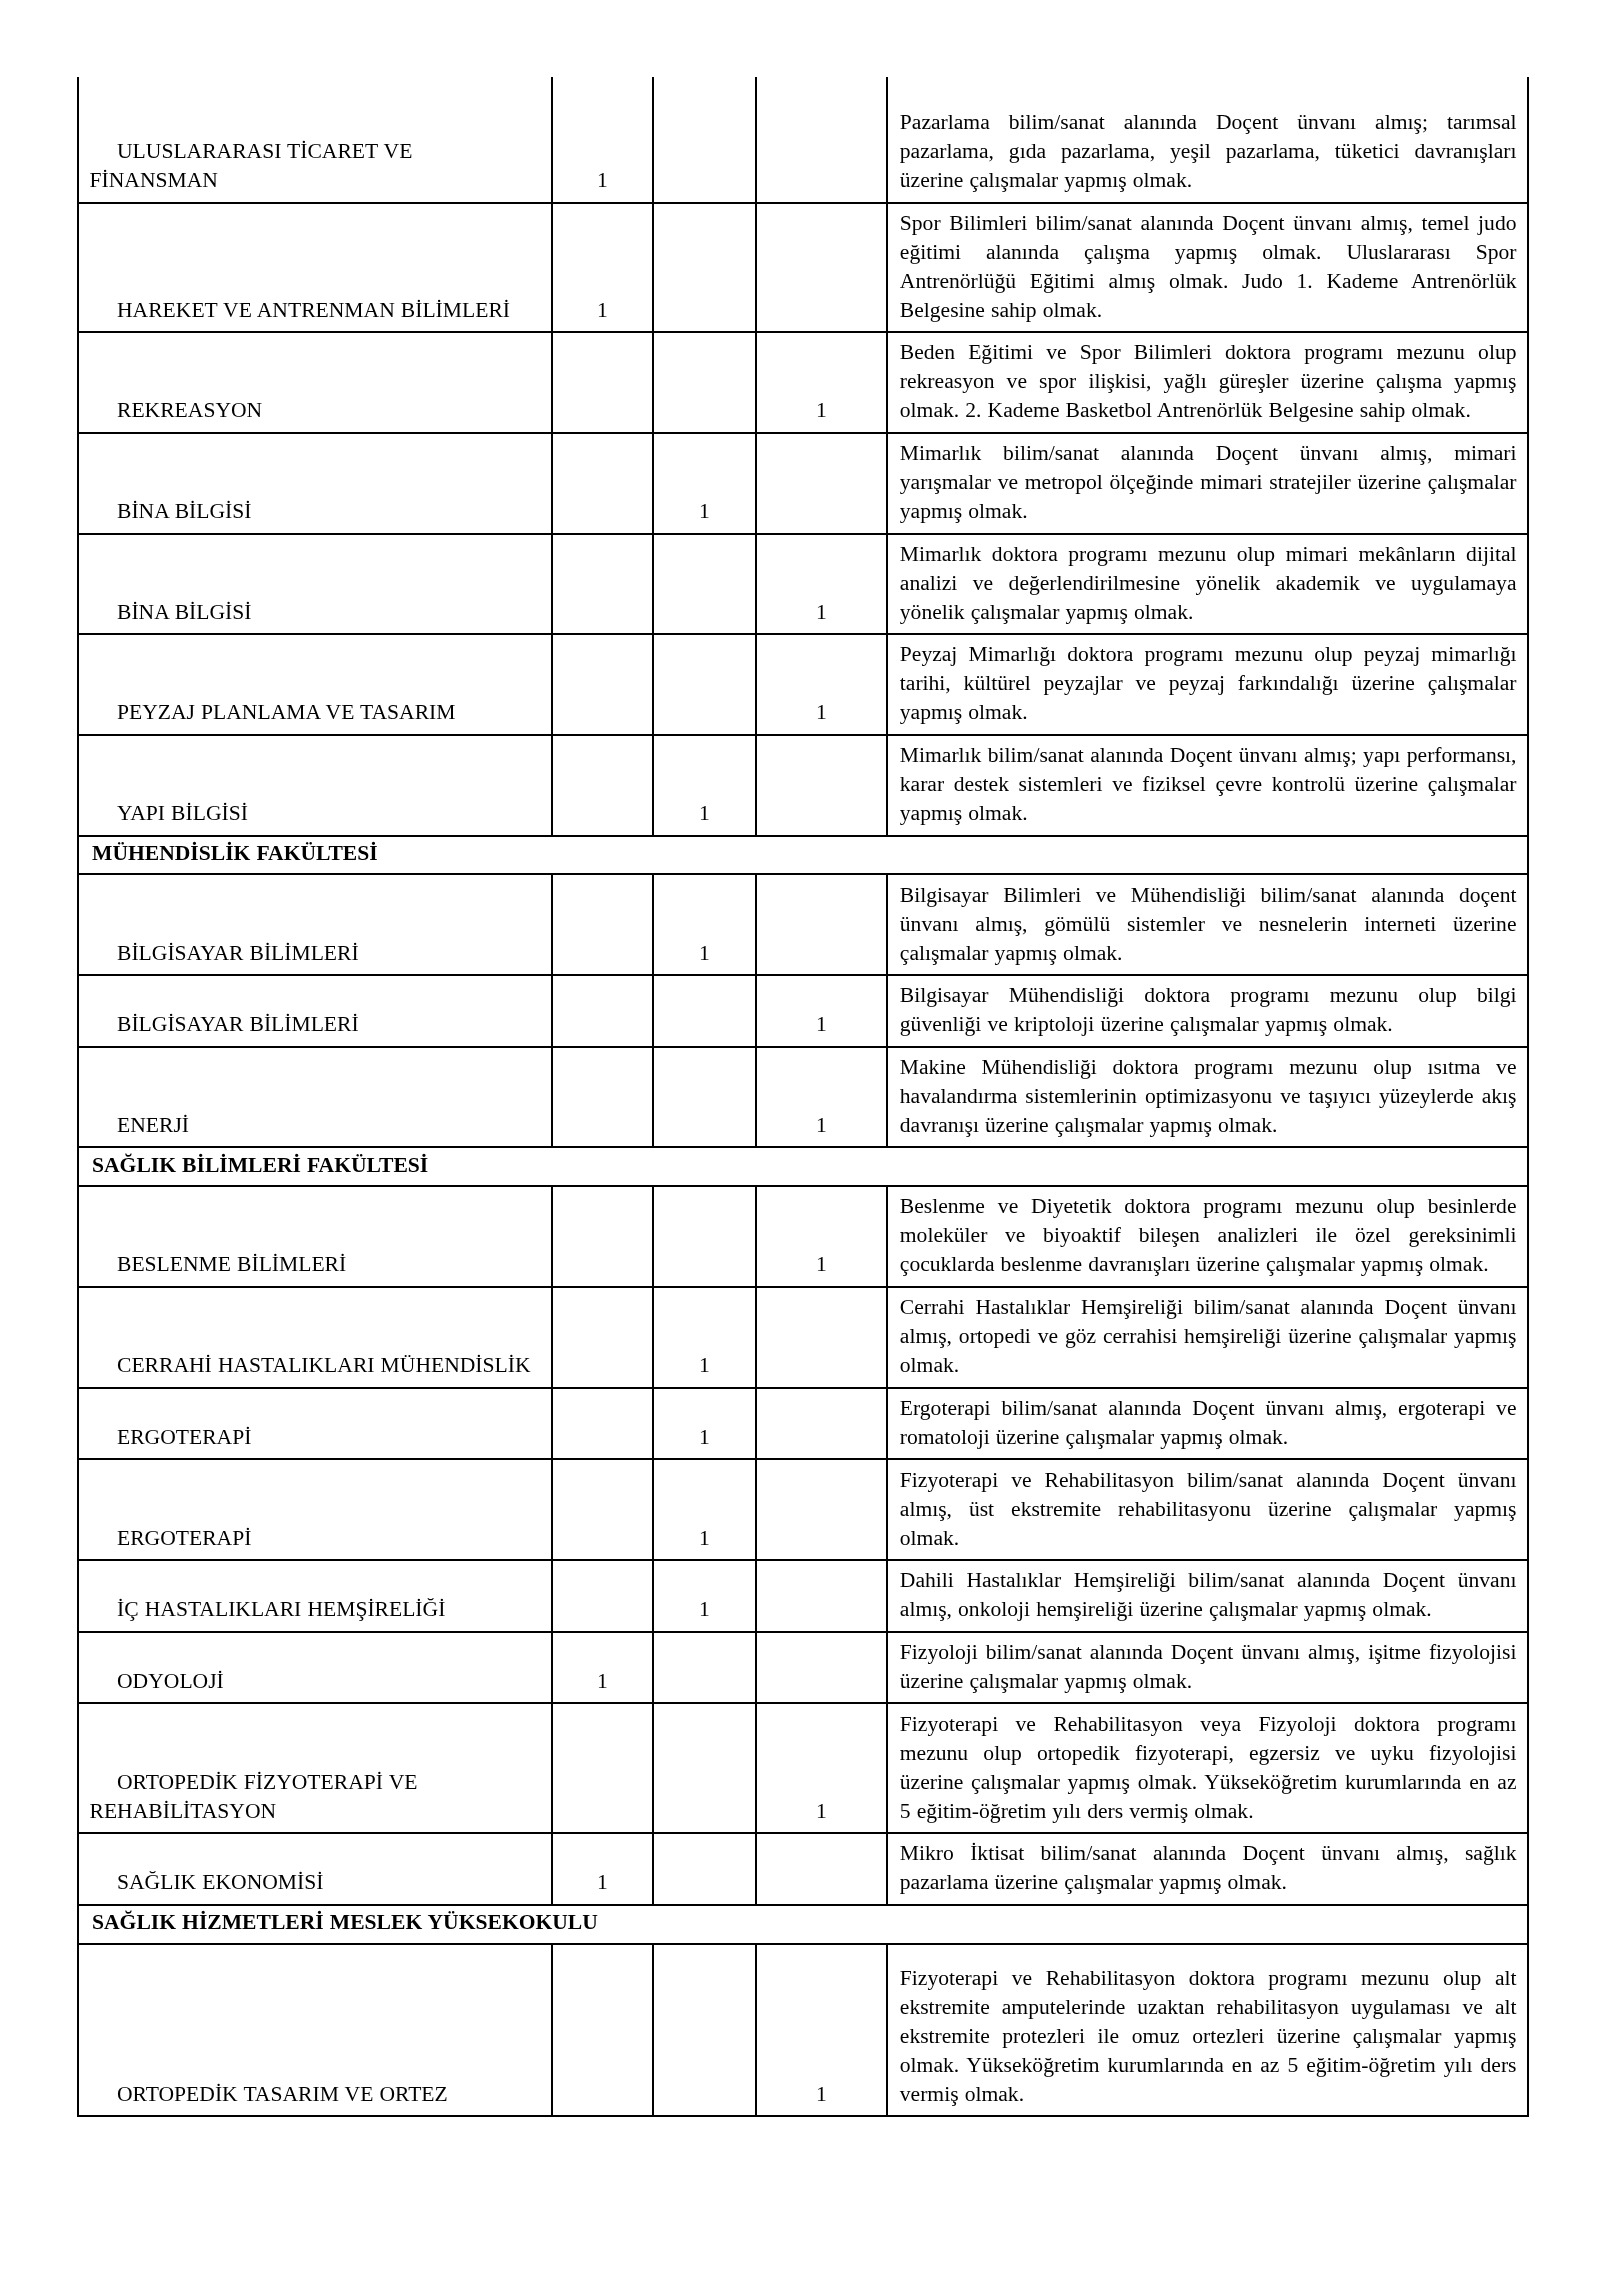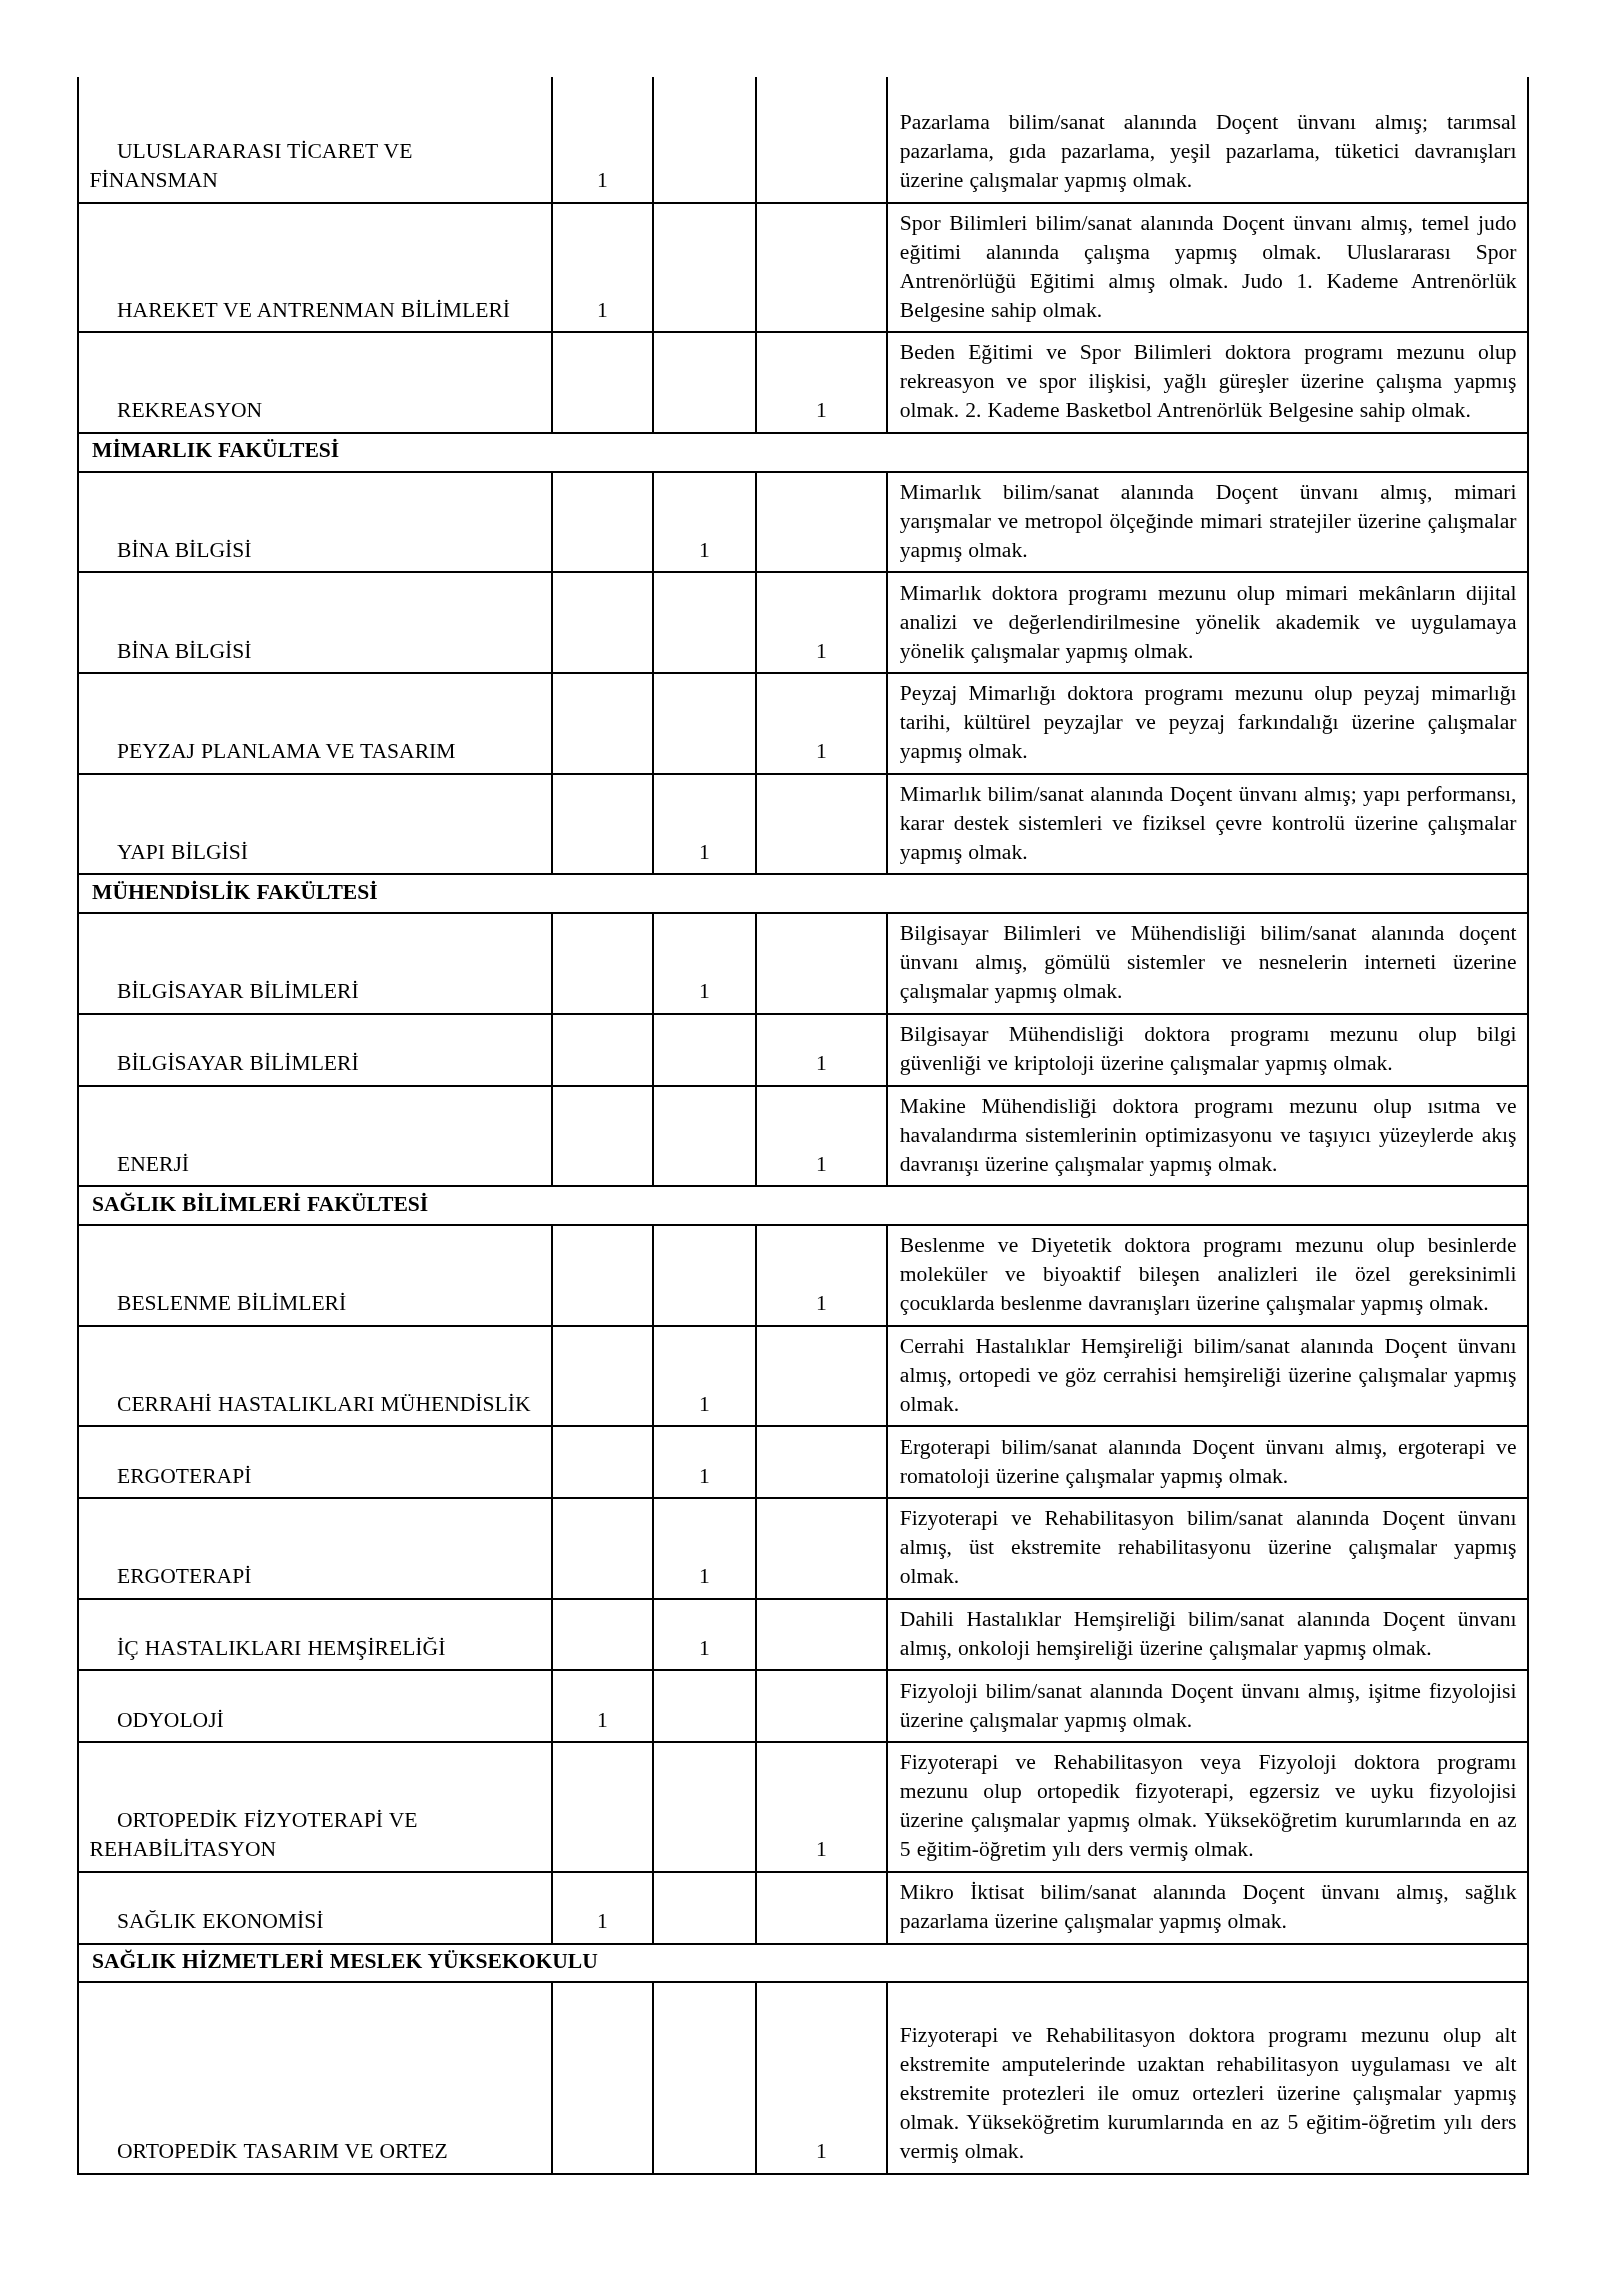--- a/index.html
+++ b/index.html
@@ -51,21 +51,21 @@
   td.cell-section {
     font-weight: bold;
     font-size: 24px;
     line-height: 29px;
     padding: 2.6px 6.5px 5.2px 13px;
     border-top-width: 3.9px;
     border-bottom-width: 3.9px;
   }
   
   table.announcement tr:first-child td.cell-desc { padding-top: 31px; }
-  table.announcement tr:last-child  td.cell-desc { padding-top: 38px; }
+  table.announcement tr:last-child  td.cell-desc { padding-top: 19px; }
 </style>
 </head>
 <body>
 
 <div class="page">
   <table class="announcement">
     <colgroup>
       <col style="width:474px">
       <col style="width:101px">
       <col style="width:103px">
@@ -88,23 +88,20 @@
           <td class="cell-desc">Spor Bilimleri bilim/sanat alanında Doçent ünvanı almış, temel judo eğitimi alanında çalışma yapmış olmak. Uluslararası Spor Antrenörlüğü Eğitimi almış olmak. Judo 1. Kademe Antrenörlük Belgesine sahip olmak.</td>
         </tr>
         <tr>
           <td class="cell-name">REKREASYON</td>
           <td class="cell-count"></td>
           <td class="cell-count"></td>
           <td class="cell-count">1</td>
           <td class="cell-desc">Beden Eğitimi ve Spor Bilimleri doktora programı mezunu olup rekreasyon ve spor ilişkisi, yağlı güreşler üzerine çalışma yapmış olmak. 2. Kademe Basketbol Antrenörlük Belgesine sahip olmak.</td>
         </tr>
         <tr>
-          <td colspan="5" class="cell-section">MİMARLIK FAKÜLTESİ</td>
-        </tr>
-        <tr>
           <td class="cell-name">BİNA BİLGİSİ</td>
           <td class="cell-count"></td>
           <td class="cell-count">1</td>
           <td class="cell-count"></td>
           <td class="cell-desc">Mimarlık bilim/sanat alanında Doçent ünvanı almış, mimari yarışmalar ve metropol ölçeğinde mimari stratejiler üzerine çalışmalar yapmış olmak.</td>
         </tr>
         <tr>
           <td class="cell-name">BİNA BİLGİSİ</td>
           <td class="cell-count"></td>
           <td class="cell-count"></td>

